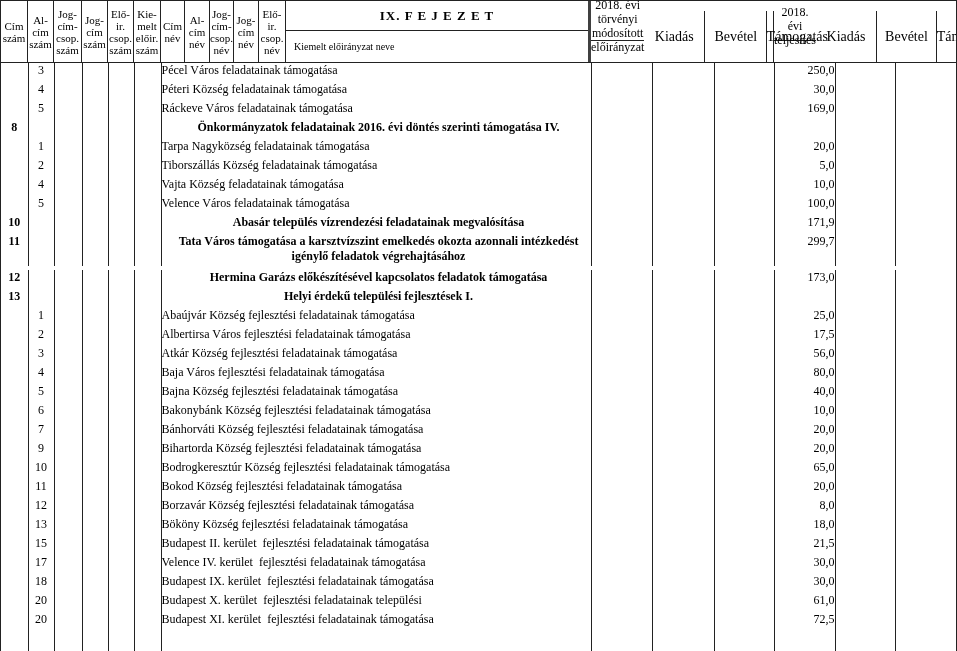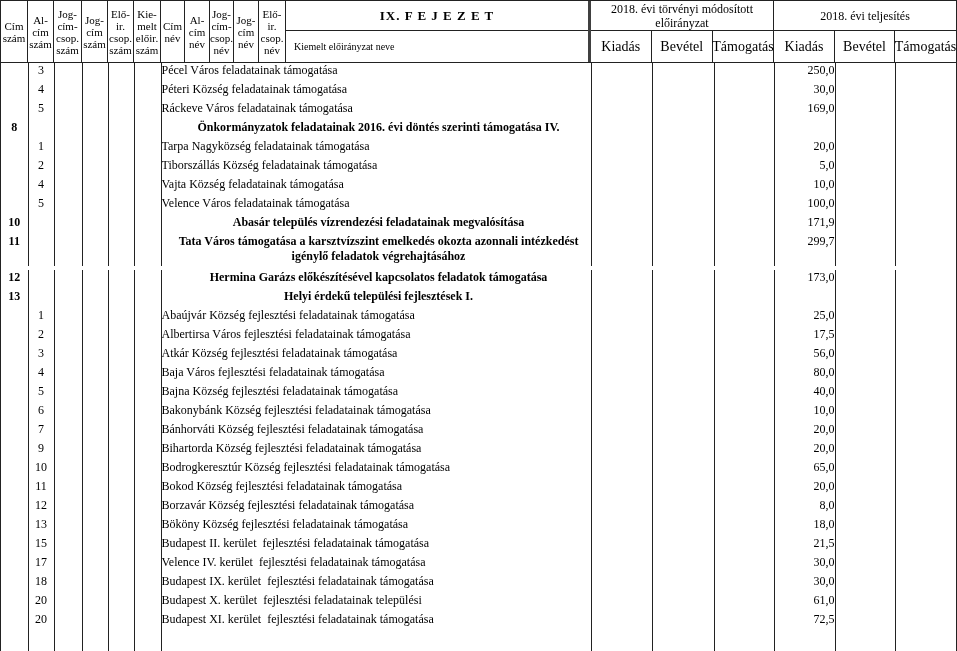--- a/index.html
+++ b/index.html
@@ -22,21 +22,21 @@
     font-size:11px;line-height:12px;
   }
   .w27{width:27px}.w26{width:26px}.w28{width:28px}.w24{width:24px}.w25{width:25px}
   .kiemelt-col{width:305px;box-sizing:border-box;border-right:3px solid #404040;display:flex;flex-direction:column;}
   .chapter{
     height:30px;box-sizing:border-box;border-bottom:1px solid #222;
     display:flex;align-items:center;justify-content:center;
     font-weight:bold;font-size:13px;letter-spacing:1px;
   }
   .kiemelt-label{flex:1;display:flex;align-items:center;padding-left:8px;font-size:10px;}
-  .grp{display:flex;flex-direction:column;box-sizing:border-box;}
+  .grp{display:flex;box-sizing:border-box;margin-top:10px;}
   .g1{width:183px;border-right:1px solid #222;}
   .g2{width:182px;}
   .grp-top{
     height:30px;box-sizing:border-box;border-bottom:1px solid #222;
     display:flex;align-items:center;justify-content:center;
     text-align:center;white-space:pre-line;font-size:12px;line-height:14px;
   }
   .grp-sub{flex:1;display:flex;}
   .sub{
     box-sizing:border-box;border-right:1px solid #222;

